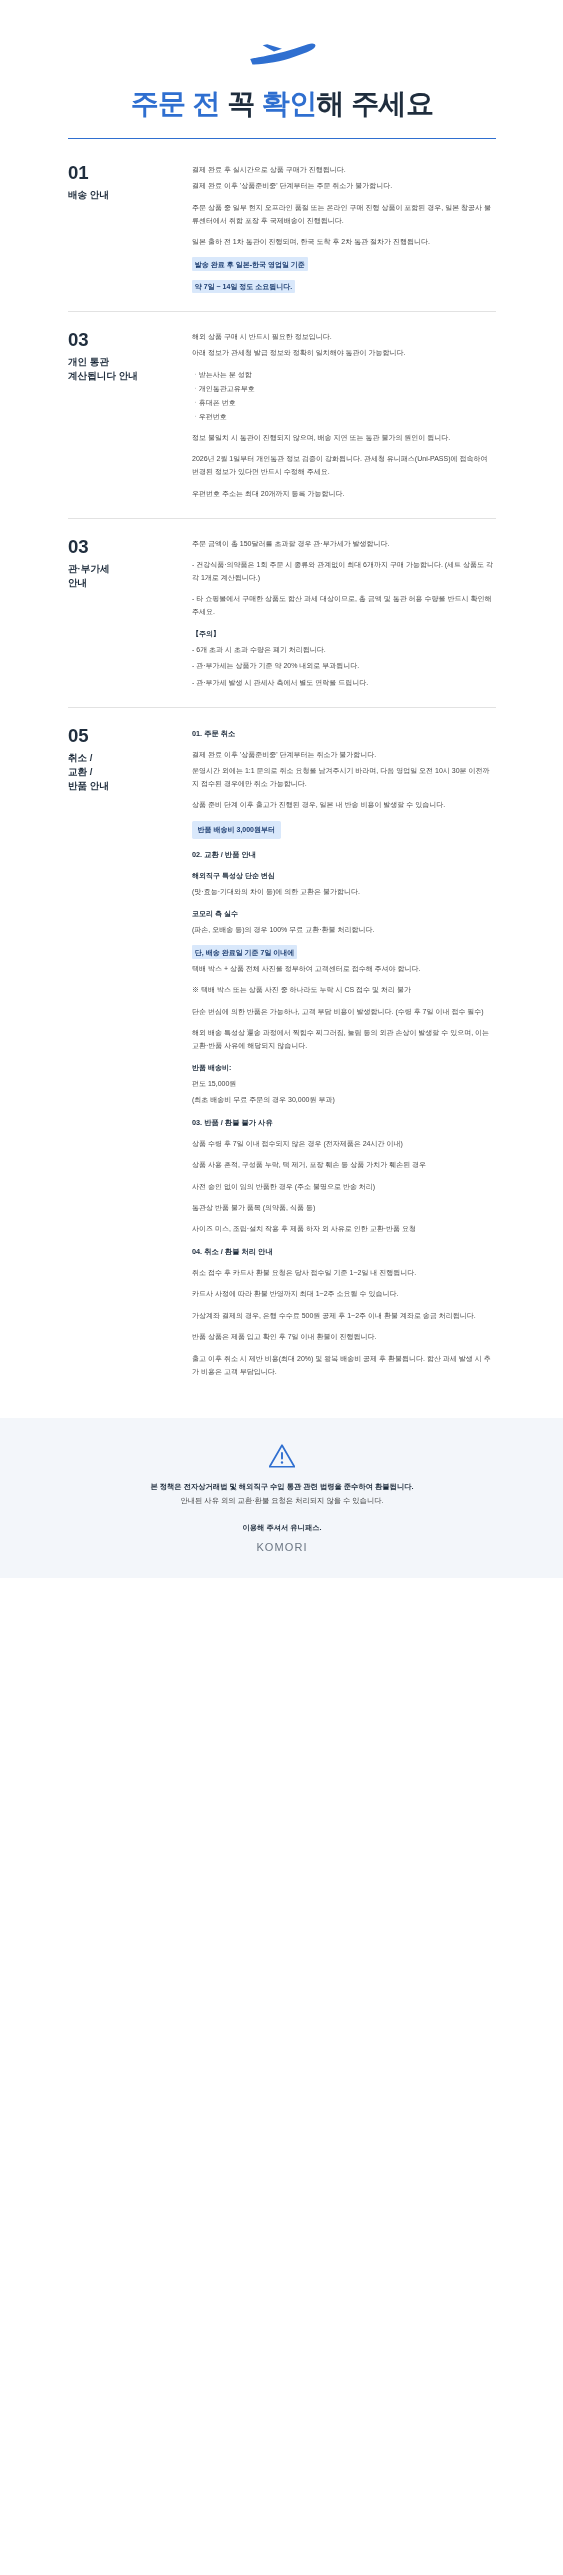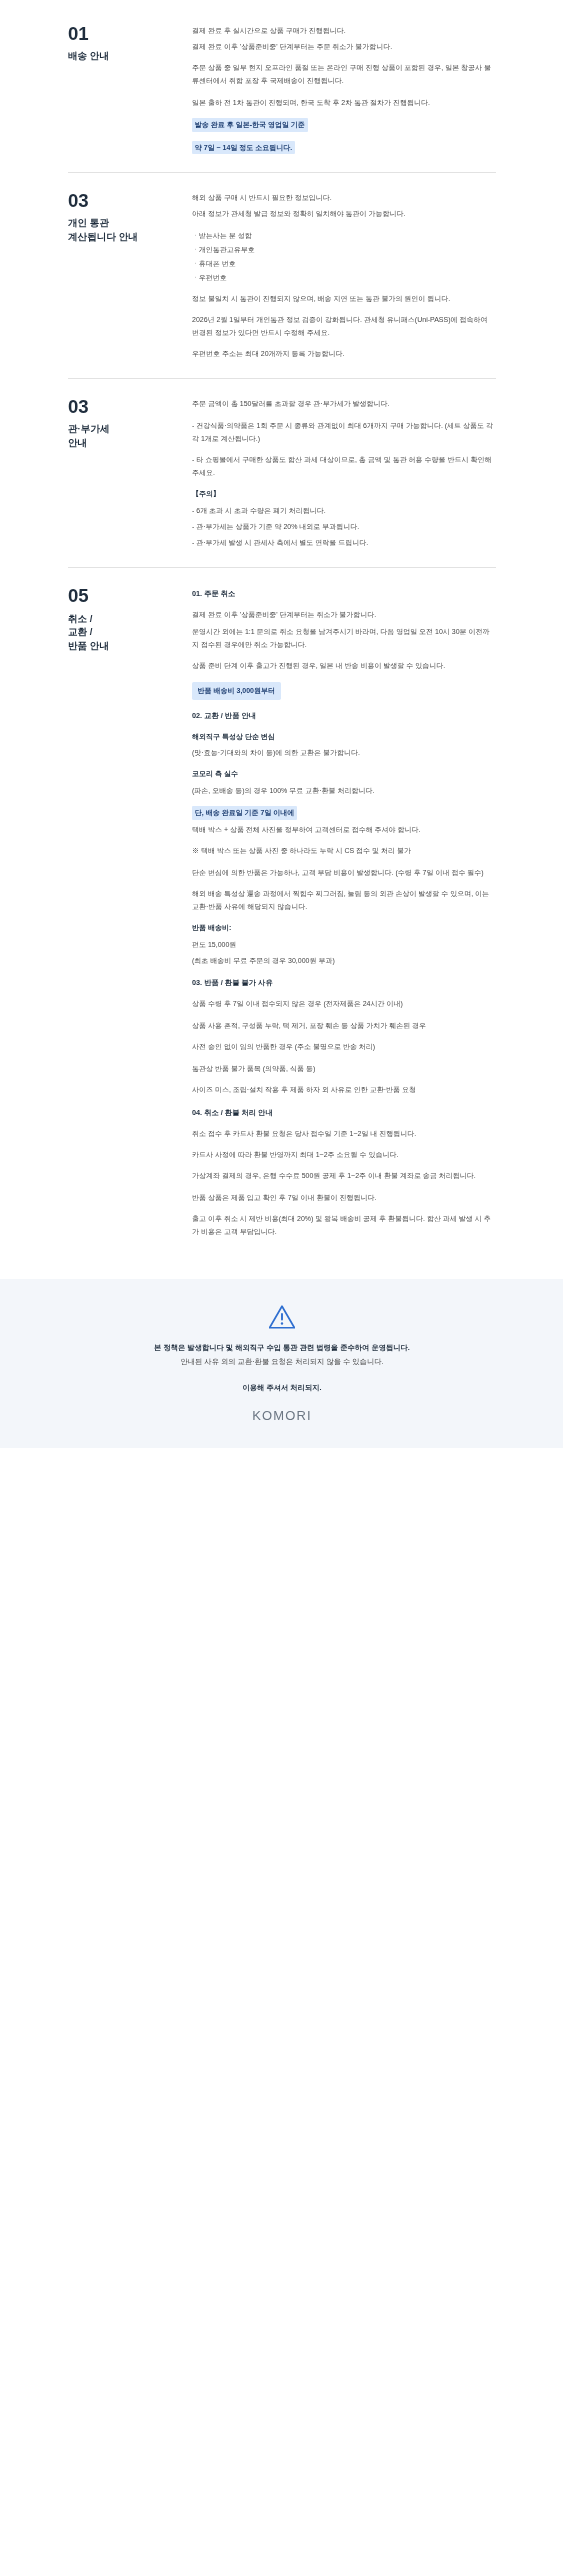--- a/index.html
+++ b/index.html
@@ -140,31 +140,42 @@
     line-height: 1.9;
   }
   .footer-line.strong { font-weight: bold; color: #1f2d3d; }
   .footer-thanks {
     margin-top: 14.7px;
     font-size: 7.3px;
     font-weight: bold;
     color: #1f2d3d;
   }
   .brand {
-    margin-top: 15px;
-    font-size: 13px;
+    margin-top: 8px;
+    font-size: 11px;
     letter-spacing: 1.1px;
     color: #6b7683;
   }
 </style>
 </head>
 <body>
 
 <div class="page">
 
+  <div class="hero">
+    <svg class="plane-icon" viewBox="0 0 150 60">
+      <path d="M18 44 C40 40 70 34 96 26 L120 18 C128 15 134 17 133 21 C132 25 126 29 118 32 L96 40 C72 49 44 53 22 54 Z" fill="#2f6fd0"></path>
+      <path d="M60 31 L40 20 L48 18 L74 26 Z" fill="#2f6fd0"></path>
+      <path d="M62 40 L50 48 L57 48 L72 41 Z" fill="#2f6fd0"></path>
+    </svg>
+    <h1 class="hero-title">
+      <span class="accent">주문 전</span><span> 꼭 </span><span class="accent">확인</span><span>해 주세요</span>
+    </h1>
+    <div class="hero-rule"></div>
+  </div>
 
   <div class="content">
 
     <section class="section">
       <div class="sec-left">
         <div class="sec-num">01</div>
         <div class="sec-label">배송 안내</div>
       </div>
       <div class="sec-right">
         <p class="tight">결제 완료 후 실시간으로 상품 구매가 진행됩니다.</p>
@@ -280,20 +291,20 @@
     </section>
 
   </div>
 
   <div class="footer">
     <svg class="warn-icon" viewBox="0 0 46 42">
       <path d="M23 2 L45 40 L1 40 Z" fill="none" stroke="#2f6fd0" stroke-width="3" stroke-linejoin="round"></path>
       <rect x="21.3" y="14" width="3.4" height="13" rx="1.7" fill="#2f6fd0"></rect>
       <circle cx="23" cy="32.5" r="2.1" fill="#2f6fd0"></circle>
     </svg>
-    <div class="footer-line strong">본 정책은 발생합니다 및 해외직구 수입 통관 관련 법령을 준수하여 운영됩니다.</div>
+    <div class="footer-line strong">본 정책은 전자상거래법 및 해외직구 수입 통관 관련 법령을 준수하여 환불됩니다.</div>
     <div class="footer-line">안내된 사유 외의 교환·환불 요청은 처리되지 않을 수 있습니다.</div>
-    <div class="footer-thanks">이용해 주셔서 처리되지.</div>
+    <div class="footer-thanks">이용해 주셔서 유니패스.</div>
     <div class="brand">KOMORI</div>
   </div>
 
 </div>
 
 
 </body></html>

